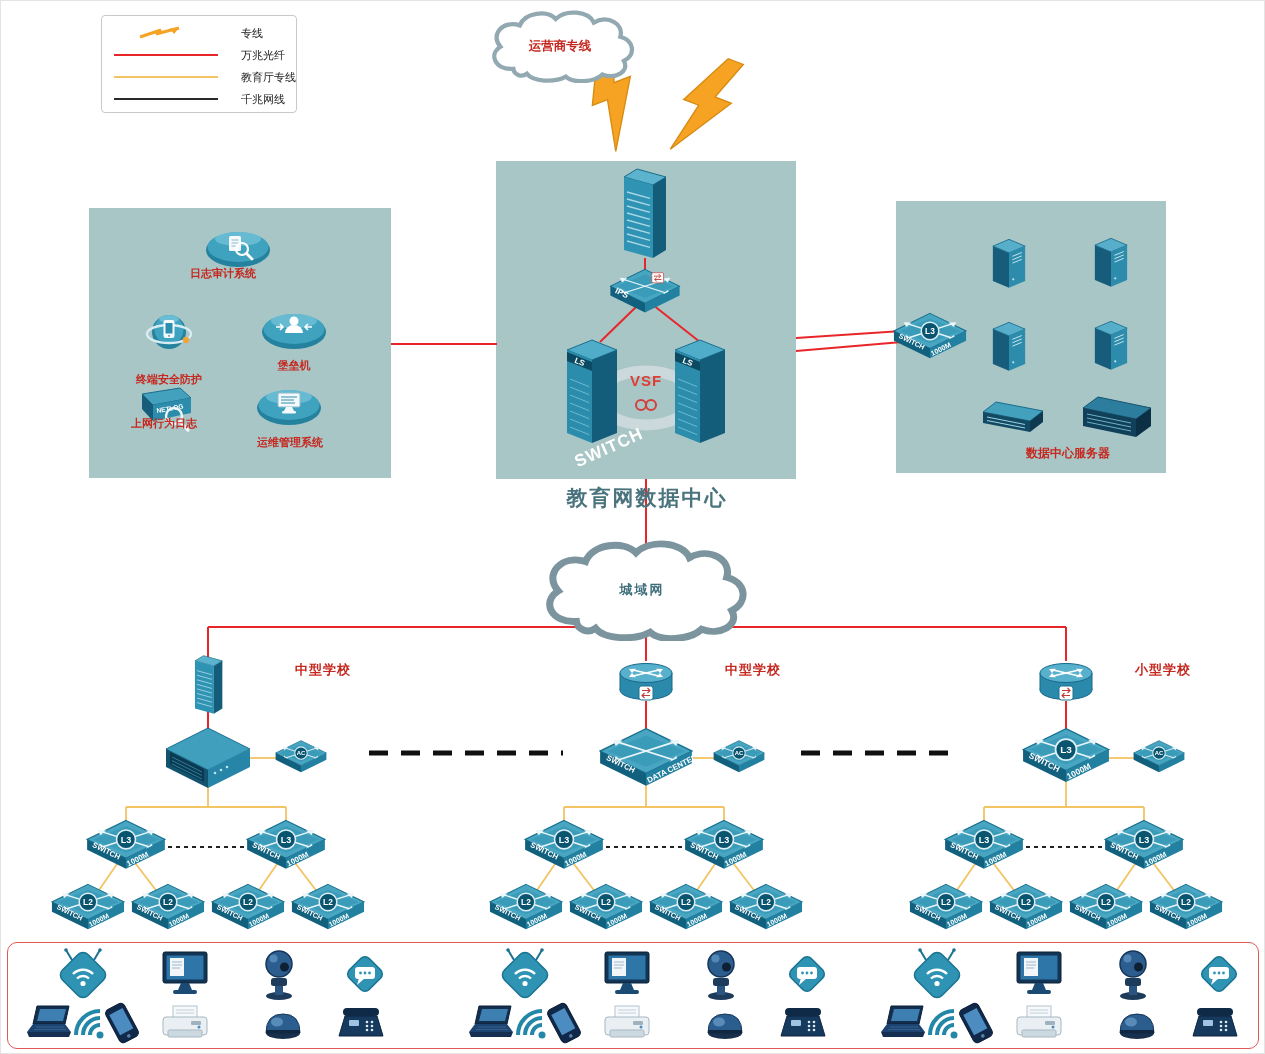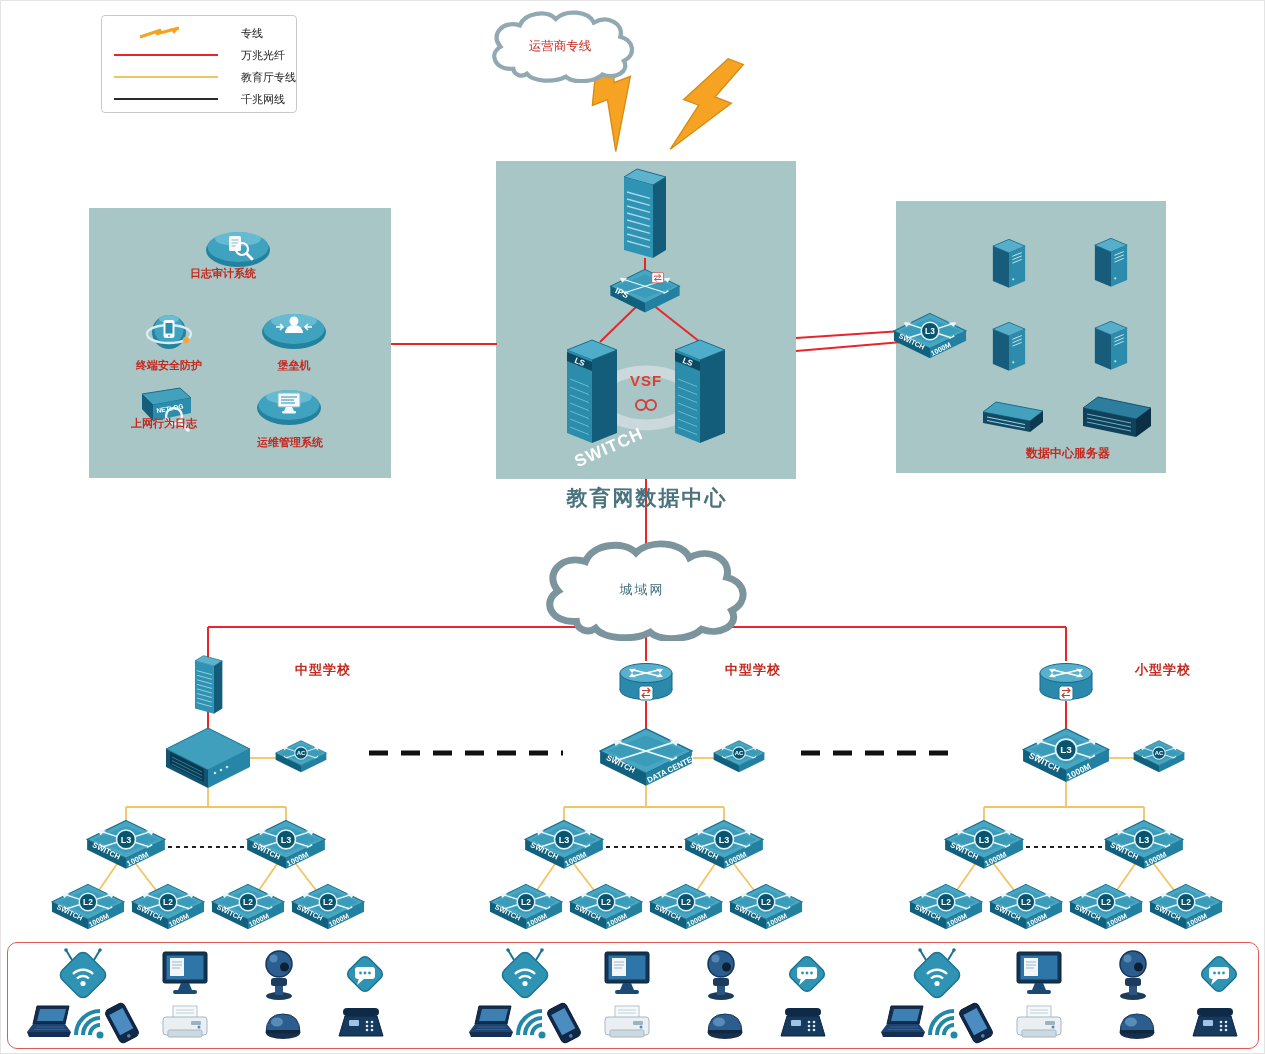--- a/index.html
+++ b/index.html
@@ -12,21 +12,21 @@
 #wires{position:absolute;left:0;top:0;z-index:1}
 .w-red{stroke:#e8262a;stroke-width:2}
 .w-yel{stroke:#f2c464;stroke-width:1.8}
 .w-dash{stroke:#222;stroke-width:2;stroke-dasharray:4 4}
 .w-dashbig{stroke:#101010;stroke-width:5;stroke-dasharray:19 13}
 .dev{position:absolute;transform:translate(-50%,-50%);z-index:3;line-height:0}
 .lbl{position:absolute;transform:translate(-50%,-50%);z-index:4;color:#c5281f;font-weight:bold;font-size:11px;white-space:nowrap}
 .school-label{font-size:13px;letter-spacing:1px}
 .cloud{position:absolute;z-index:2;display:flex;align-items:center;justify-content:center}
 .cloud svg{position:absolute;left:0;top:0}
-.cloud span{position:relative;z-index:1;font-weight:normal;white-space:nowrap}
+.cloud span{position:relative;z-index:1;font-weight:bold;white-space:nowrap}
 #cloud-carrier span,#cloud-edu span{color:#c5281f;font-size:12.5px}
 #cloud-man span{color:#3f6f7c;font-size:13px;letter-spacing:2px}
 #dc-title{position:absolute;left:646px;top:497px;transform:translate(-50%,-50%);z-index:4;color:#4a737e;font-size:21px;font-weight:bold;letter-spacing:2px;white-space:nowrap}
 #switch-watermark{position:absolute;left:608px;top:447px;transform:translate(-50%,-50%) rotate(-24deg);z-index:4;color:#fff;font-weight:bold;font-size:17px;letter-spacing:1px}
 #vsf-label{position:absolute;left:645px;top:379px;transform:translate(-50%,-50%);z-index:5;color:#e03c34;font-weight:bold;font-size:15px;letter-spacing:1px}
 #legend{position:absolute;left:100px;top:14px;width:196px;height:98px;background:#fff;border:1px solid #c9c9c9;border-radius:4px;z-index:5;padding-top:6px}
 .legend-row{display:flex;align-items:center;height:22px;padding:0 12px;gap:23px}
 .legend-sample{width:104px;display:flex;align-items:center;justify-content:center;flex-shrink:0}
 .legend-line{width:100%;height:0;border-top:2px solid}
 .legend-label{font-size:11px;color:#222;white-space:nowrap}
@@ -135,21 +135,21 @@
         <path d="M45,84 C20,86 10,64 27,53 C12,36 31,15 54,23 C61,5 92,1 104,14 C118,0 150,3 157,19 C177,8 199,21 194,39 C213,44 216,64 199,73 C207,88 187,99 169,92 C158,103 128,105 118,95 C102,104 72,102 64,91 C56,97 46,92 45,84 Z" fill="#fff" stroke="#7b949e" stroke-width="7"></path>
       </svg>
     <span>城域网</span>
   </div>
 
   <div id="dc-title">教育网数据中心</div>
   <div id="switch-watermark">SWITCH</div>
   <div id="vsf-label">VSF</div>
 
   <div class="lbl" style="left:222px;top:272px">日志审计系统</div>
-  <div class="lbl" style="left:168px;top:364px">终端安全防护</div>
+  <div class="lbl" style="left:168px;top:378px">终端安全防护</div>
   <div class="lbl" style="left:293px;top:364px">堡垒机</div>
   <div class="lbl" style="left:163px;top:422px">上网行为日志</div>
   <div class="lbl" style="left:289px;top:441px">运维管理系统</div>
   <div class="lbl" id="server-caption" style="left:1067px;top:452px">数据中心服务器</div>
 
   <div class="lbl school-label" style="left:322px;top:669px">中型学校</div>
   <div class="lbl school-label" style="left:752px;top:669px">中型学校</div>
   <div class="lbl school-label" style="left:1162px;top:669px">小型学校</div>
 
   <div id="bottom-box"></div>

